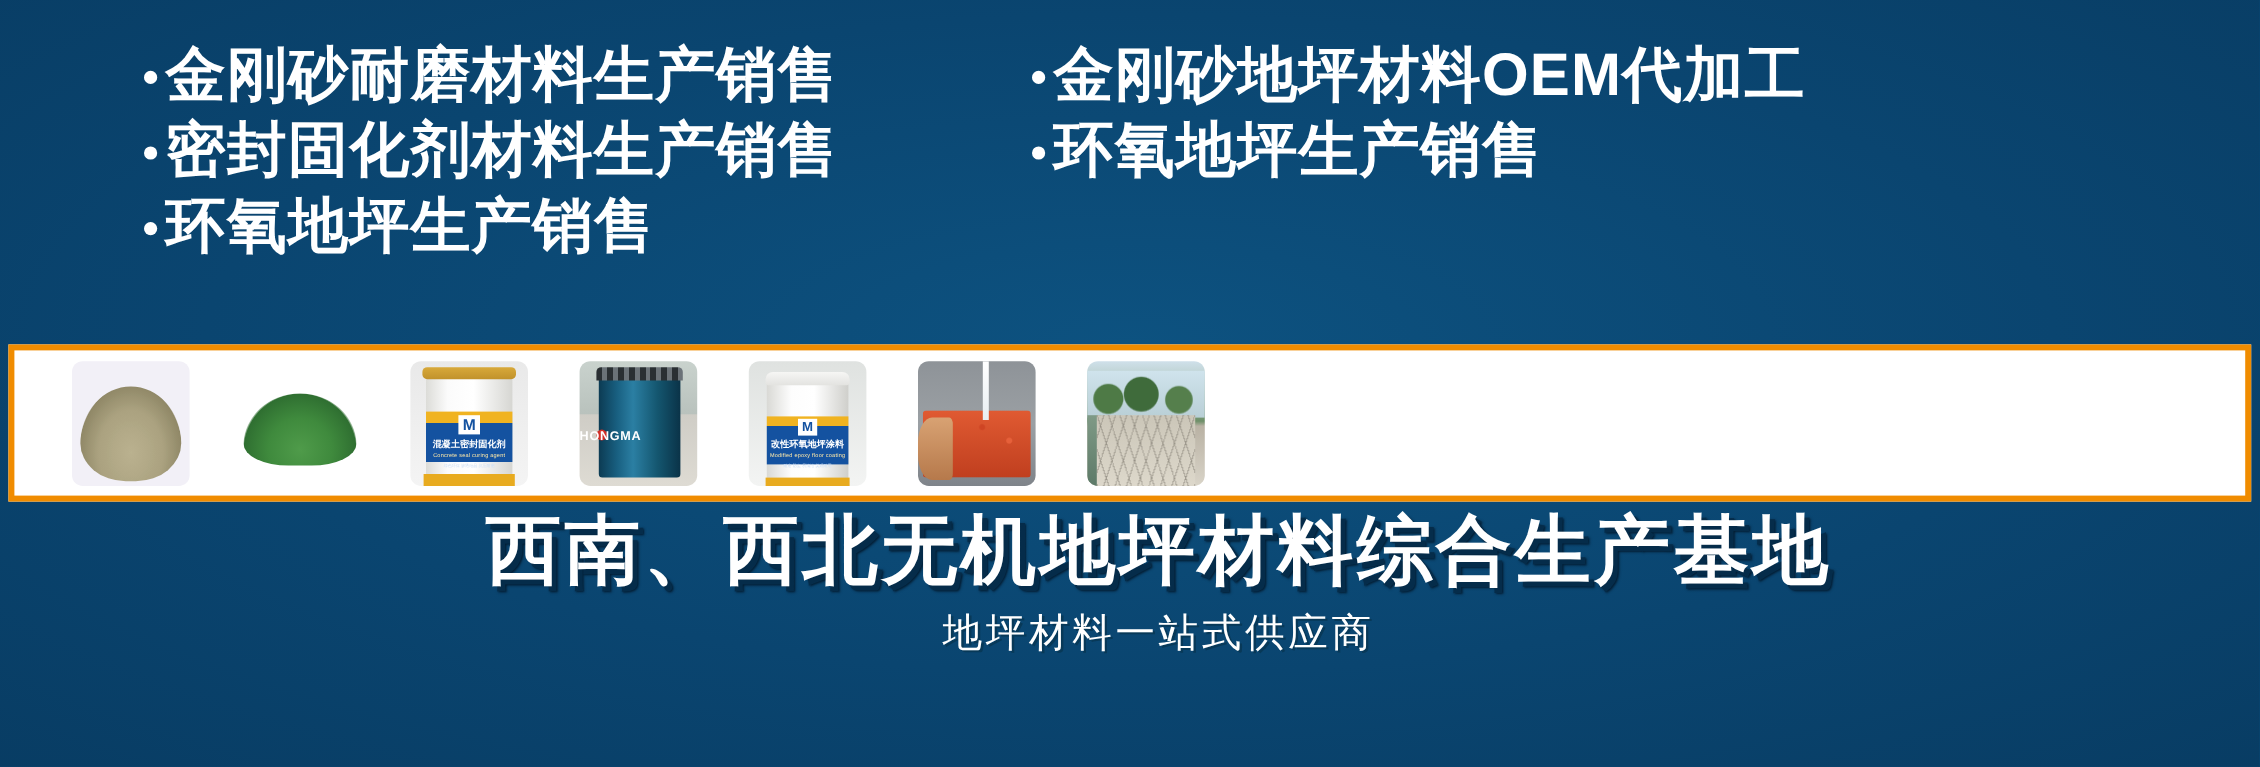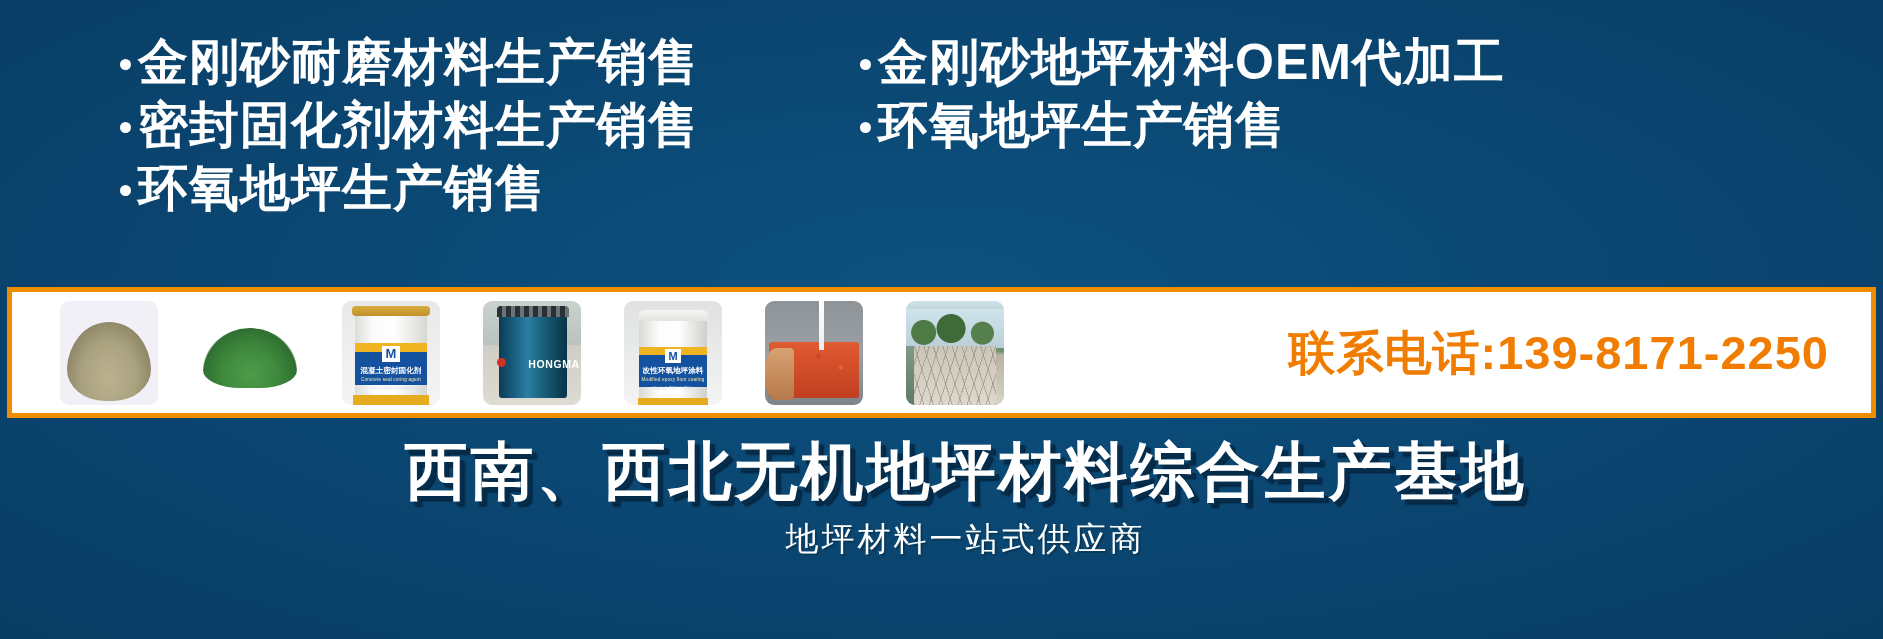--- a/index.html
+++ b/index.html
@@ -157,24 +157,23 @@
     background: linear-gradient(90deg,#0c3b53 0%, #185f80 22%, #2b7fa3 42%, #14566f 72%, #0a3348 100%);
     border-radius: 3px;
   }
   .t-drum-blue .rim {
     position: absolute; left: 14%; right: 12%; top: 5%; height: 11%;
     background: repeating-linear-gradient(90deg,#2a2f33 0 5px,#6b7278 5px 9px);
     border-radius: 4px 4px 0 0;
   }
   .t-drum-blue .hm {
     position: absolute; left: 0; right: 0; top: 55%;
-    text-align: center; color: #ffffff;
+    color: #ffffff;
     font-size: 10.5px; font-weight: bold; letter-spacing: .6px;
     white-space: nowrap;
-    padding-left: 44px;
   }
   .t-drum-blue .dot {
     position: absolute; left: 14%; top: 55.5%;
     width: 9px; height: 9px; border-radius: 50%;
     background: #d22f27;
   }
 
   
   .t-pail-epoxy { background: linear-gradient(#dfe2e0, #f3f4f3); }
   .t-pail-epoxy .body {
@@ -252,21 +251,21 @@
     font-size: 47px;
     font-weight: bold;
     letter-spacing: 1px;
     white-space: nowrap;
     line-height: 1;
   }
 
   
   .headline-wrap {
     position: absolute;
-    left: 0; right: 0; top: 436px;
+    left: 0; right: 0; top: 424px;
     text-align: center;
     margin-left: 48px;
   }
   .headline {
     color: #ffffff;
     font-size: 63px;
     font-weight: bold;
     letter-spacing: 3px;
     line-height: 70px;
     text-shadow: 4px 4px 0 #052c4a, 5px 5px 2px rgba(2,20,36,.85);
@@ -366,21 +365,20 @@
       </div>
 
       <div class="thumb t-paver">
         <div class="trees"></div>
         <div class="water"></div>
         <div class="path"></div>
       </div>
 
     </div>
 
-    <div class="phone">联系电话:139-8171-2250</div>
 
   </div>
 
   <div class="headline-wrap">
     <div class="headline">西南、西北无机地坪材料综合生产基地</div>
     <div class="subline">地坪材料一站式供应商</div>
   </div>
 
 </div>
 

